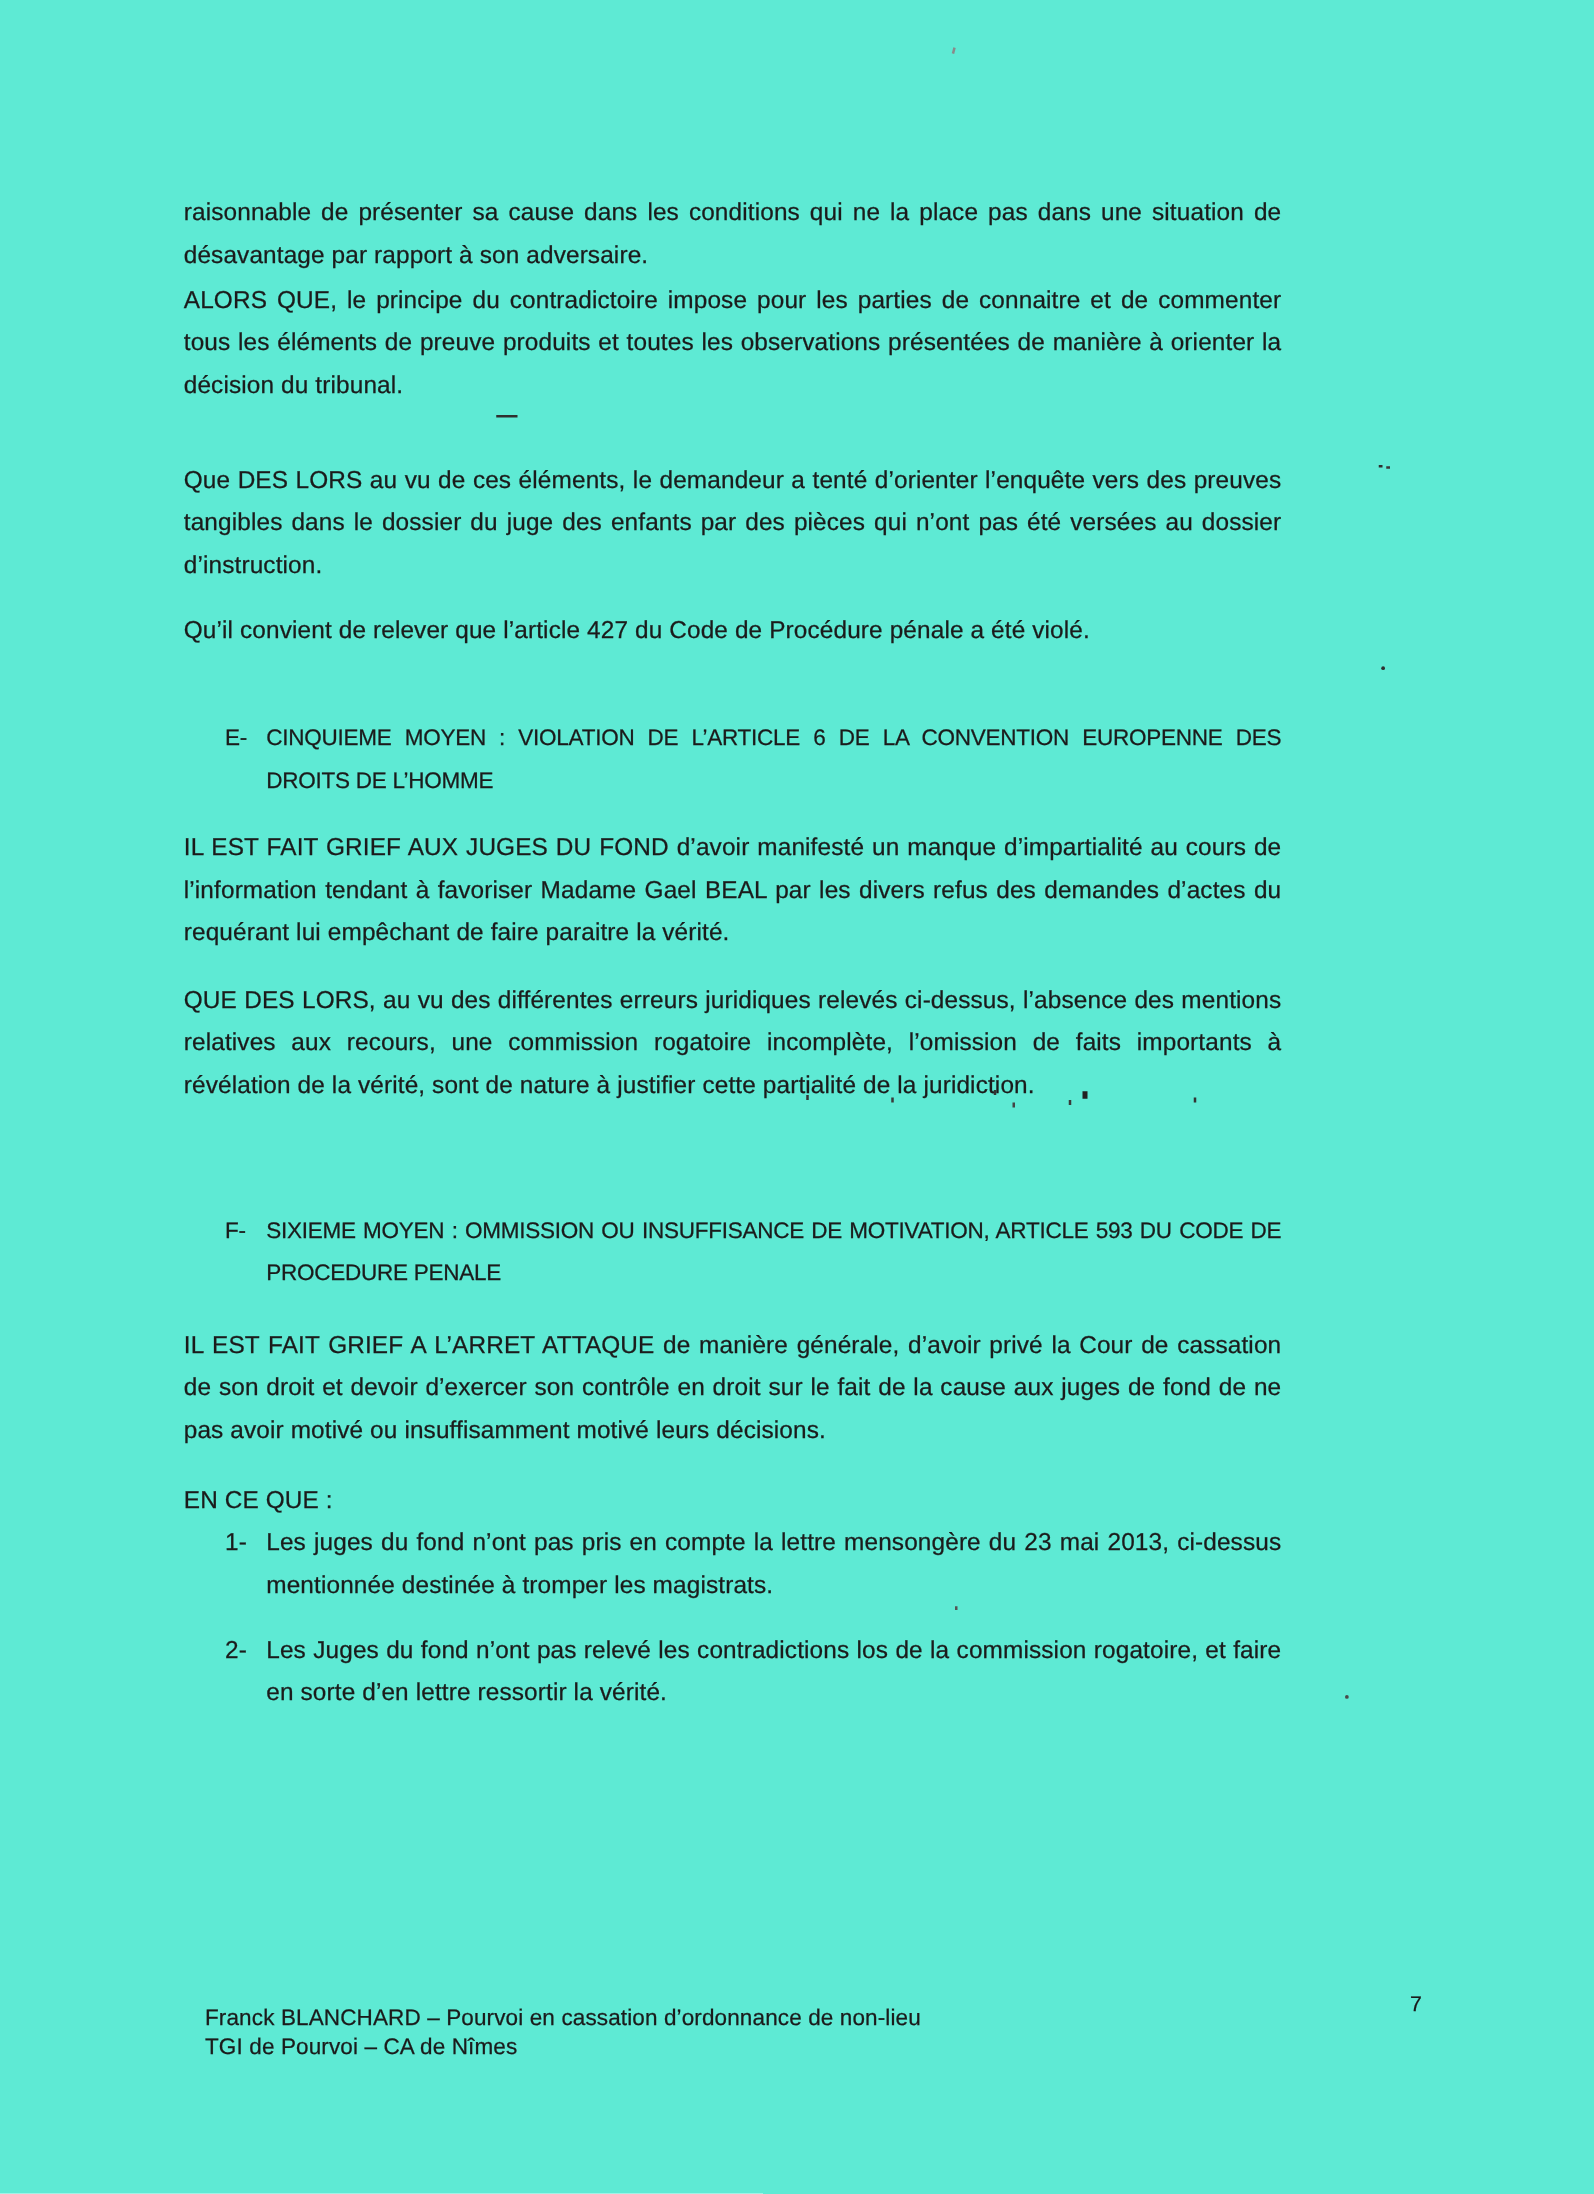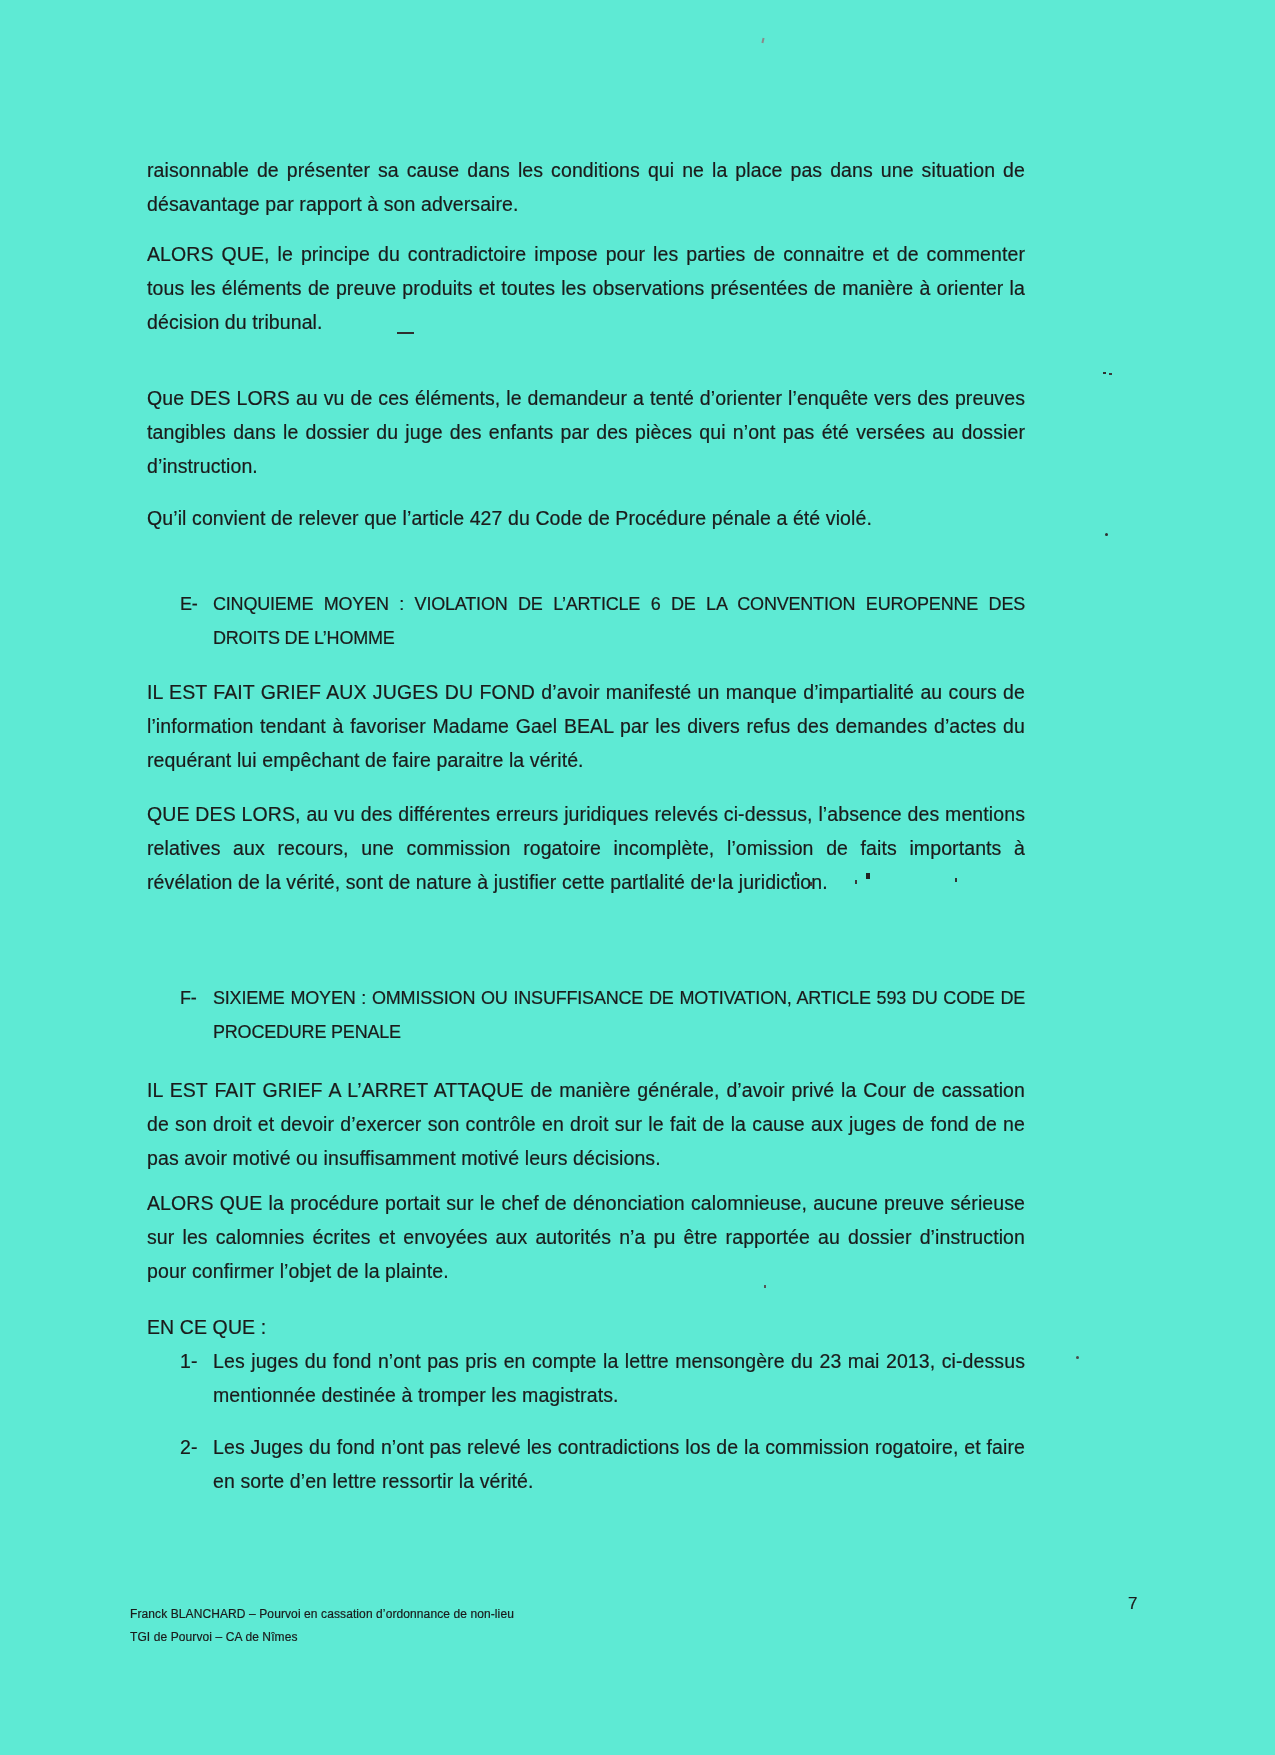--- a/index.html
+++ b/index.html
@@ -33,23 +33,23 @@
     .h-body { flex: 1; text-align: justify; }
     .u {
       text-underline-offset: 5px;
       text-decoration-thickness: 1.5px;
     }
     .li { display: flex; }
     .li-marker { flex: 0 0 33px; margin-left: 33px; }
     .li-text { flex: 1; text-align: justify; }
     .footer {
       position: absolute;
-      left: 130px;
+      left: 164px;
       top: 1603px;
-      font-size: 12px;
+      font-size: 18px;
       line-height: 23px;
       letter-spacing: 0.1px;
     }
     .page-number {
       position: absolute;
       left: 1128px;
       top: 1594px;
       font-size: 17px;
     }
     
@@ -76,21 +76,21 @@
   </style>
 </head>
 <body>
 
 <div class="page">
 
   <div class="content">
 
     <p>raisonnable de présenter sa cause dans les conditions qui ne la place pas dans une situation de désavantage par rapport à son adversaire.</p>
 
-    <p style="margin-top:16px">ALORS QUE, le principe du contradictoire impose pour les parties de connaitre et de commenter tous les éléments de preuve produits et toutes les observations présentées de manière à orienter la décision du tribunal.</p>
+    <p style="margin-top:2px">ALORS QUE, le principe du contradictoire impose pour les parties de connaitre et de commenter tous les éléments de preuve produits et toutes les observations présentées de manière à orienter la décision du tribunal.</p>
 
     <p style="margin-top:42px">Que DES LORS au vu de ces éléments, le demandeur a tenté d’orienter l’enquête vers des preuves tangibles dans le dossier du juge des enfants par des pièces qui n’ont pas été versées au dossier d’instruction.</p>
 
     <p style="margin-top:18px">Qu’il convient de relever que l’article 427 du Code de Procédure pénale a été violé.</p>
 
     <div class="heading" style="margin-top:52px">
       <span class="h-label">E-</span>
       <div class="h-body"><span class="u">CINQUIEME MOYEN : VIOLATION DE L’ARTICLE 6 DE LA CONVENTION EUROPENNE DES DROITS DE L’HOMME</span></div>
     </div>
 
@@ -99,21 +99,20 @@
 
     <p style="margin-top:20px">QUE DES LORS, au vu des différentes erreurs juridiques relevés ci-dessus, l’absence des mentions relatives aux recours, une commission rogatoire incomplète, l’omission de faits importants à révélation de la vérité, sont de nature à justifier cette partialité de la juridiction.</p>
 
     <div class="heading" style="margin-top:82px">
       <span class="h-label">F-</span>
       <div class="h-body"><span class="u">SIXIEME MOYEN : OMMISSION OU INSUFFISANCE DE MOTIVATION, ARTICLE 593 DU CODE DE PROCEDURE PENALE</span></div>
     </div>
 
     <p style="margin-top:24px">IL EST FAIT GRIEF A L’ARRET ATTAQUE de manière générale, d’avoir privé la Cour de cassation de son droit et devoir d’exercer son contrôle en droit sur le fait de la cause aux juges de fond de ne pas avoir motivé ou insuffisamment motivé leurs décisions.</p>
 
-    <p style="margin-top:11px">ALORS QUE la procédure portait sur le chef de dénonciation calomnieuse, aucune preuve sérieuse sur les calomnies écrites et envoyées aux autorités n’a pu être rapportée au dossier d’instruction pour confirmer l’objet de la plainte.</p>
 
     <p style="margin-top:22px">EN CE QUE :</p>
 
     <div class="li">
       <span class="li-marker">1-</span>
       <div class="li-text">Les juges du fond n’ont pas pris en compte la lettre mensongère du 23 mai 2013, ci-dessus mentionnée destinée à tromper les magistrats.</div>
     </div>
 
     <div class="li" style="margin-top:18px">
       <span class="li-marker">2-</span>

